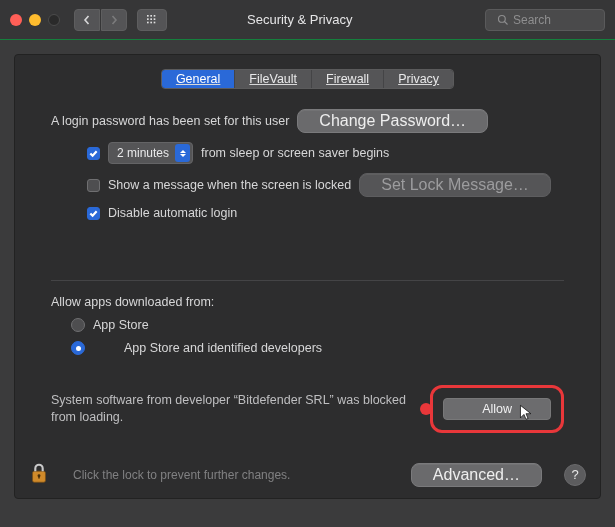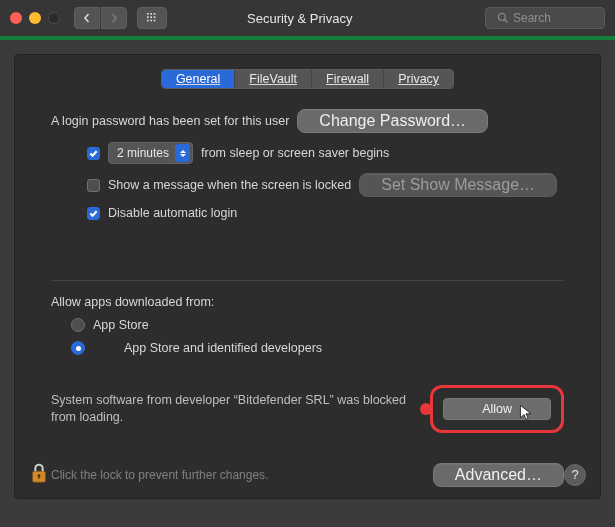--- a/index.html
+++ b/index.html
@@ -11,21 +11,21 @@
     color: #d7d7d8;
   }
   
   .titlebar {
     height: 40px;
     background: #363637;
     display: flex;
     align-items: center;
     padding: 0 10px;
     gap: 10px;
-    border-bottom: 4px solid #15803d;
+    border-bottom: 1px solid #15803d;
   }
   .traffic { display: flex; gap: 7px; align-items: center; }
   .dot { width: 12px; height: 12px; border-radius: 50%; }
   .dot.red { background: #ff5f57; }
   .dot.yel { background: #febc2e; }
   .dot.grn { background: #2a2a2a; border:1px solid #4b4b4b; }
   .navbtns { display: flex; gap: 1px; margin-left: 4px; }
   .navbtn {
     width: 26px; height: 22px; background: #545456; border:1px solid #5e5e5f;
     display:flex; align-items:center; justify-content:center; font-size:12px;
@@ -113,21 +113,21 @@
   .calloutdot {
     position:absolute; left:-13px; top:50%; transform:translateY(-50%);
     width:12px;height:12px;border-radius:50%;background:#e8373a;
   }
   .cursor {
     position:absolute; width:14px; height:18px; pointer-events:none;
   }
   
   .footer {
     position:absolute; left:0; right:0; bottom:0;
-    display:flex; align-items:center; gap:0;
+    display:flex; align-items:center; gap:22px;
     padding:10px 14px;
   }
   .lockicon svg { width:20px; height:24px;}
   .foottext { color:#808082; flex:1; font-size:12px; margin-left:2px;}
   .helpbtn {
     width:22px;height:22px;border-radius:50%;background:#5c5c5e;color:#e8e8e9;
     display:flex;align-items:center;justify-content:center;font-size:13px;border:1px solid #6a6a6c;
   }
 </style>
 </head>
@@ -201,21 +201,21 @@
       </span>
       <span class="select">
         <span>2 minutes</span>
         <span class="stepper"></span>
       </span>
       <span>from sleep or screen saver begins</span>
     </div>
     <div class="line indent">
       <span class="chk off"></span>
       <span>Show a message when the screen is locked</span>
-      <button class="btn dim">Set Show Message…</button>
+      <button class="btn dim">Set Lock Message…</button>
     </div>
     <div class="line indent">
       <span class="chk on">
         <svg viewBox="0 0 10 10">
             <polyline points="1.5,5 4,7.5 8.5,2.5"></polyline>
           </svg>
       </span>
       <span>Disable automatic login</span>
     </div>
   </div>

